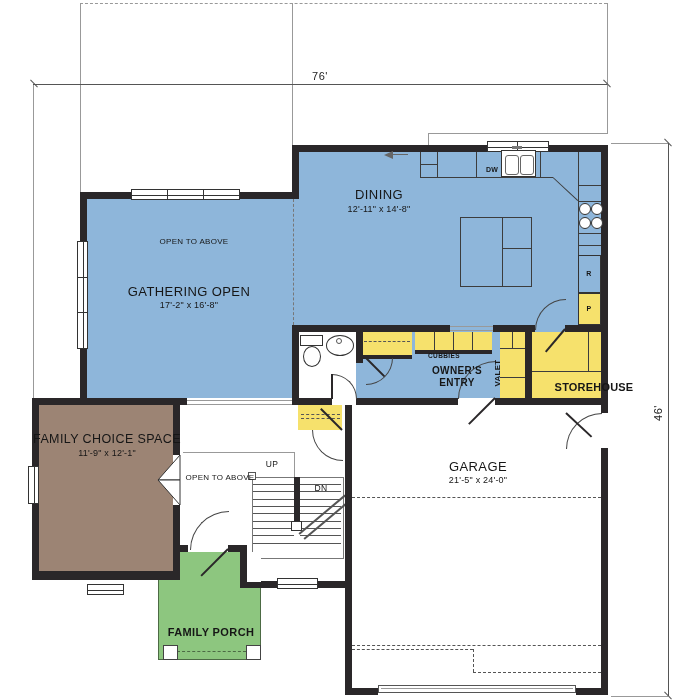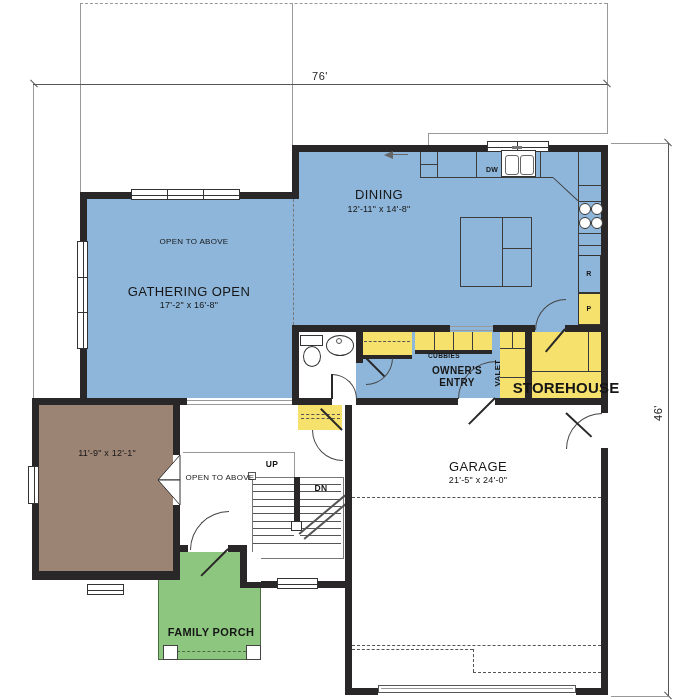--- a/index.html
+++ b/index.html
@@ -5,26 +5,26 @@
   html,body{margin:0;padding:0;background:#ffffff;}
   #plan{position:relative;width:700px;height:700px;background:#fff;overflow:hidden;
         font-family:"Liberation Sans",sans-serif;}
   .abs{position:absolute;}
   .lbl{position:absolute;color:#161616;white-space:nowrap;letter-spacing:.4px;
        transform:translate(-50%,-50%);text-align:center;font-weight:400;}
   .room-name{font-size:13px;}
   .room-dims{font-size:9px;letter-spacing:.2px;}
   .small-note{font-size:8px;letter-spacing:.3px;}
   .tiny{font-size:7px;font-weight:700;letter-spacing:.2px;}
-  .updn{font-size:8.5px;font-weight:700;}
+  .updn{font-size:8.5px;font-weight:400;}
   .dim-lab{font-size:11px;color:#222;font-weight:400;letter-spacing:.5px;}
   .rot{transform:translate(-50%,-50%) rotate(-90deg);}
   .wrap2{white-space:normal;width:58px;line-height:1.15;font-size:10px;font-weight:600;margin-left:12px;}
   .porch-lab{font-size:11px;font-weight:600;letter-spacing:.4px;}
-  .store-lab{font-size:15px;font-weight:600;letter-spacing:.2px;}
+  .store-lab{font-size:11px;font-weight:600;letter-spacing:.2px;margin-left:28px;}
   .cub-lab{font-size:6.5px;font-weight:700;}
   .valet-lab{font-size:8px;font-weight:600;letter-spacing:.3px;}
   .fcs-name{font-size:12.5px;}
 </style>
 </head>
 <body>
 
 <div id="plan">
   <div id="geom" class="abs" style="left:0;top:0;width:700px;height:700px;">
       <div class="abs" style="left: 87px; top: 199px; width: 212px; height: 199px; background: rgb(142, 182, 218);"></div>
@@ -212,20 +212,21 @@
   <span class="lbl dim-lab" style="left:320px;top:76px;">76'</span>
   <span class="lbl dim-lab rot" style="left:658px;top:413px;">46'</span>
 
   <span class="lbl room-name" style="left:189px;top:291px;">GATHERING OPEN</span>
   <span class="lbl room-dims" style="left:189px;top:305px;">17'-2" x 16'-8"</span>
   <span class="lbl small-note" style="left:194px;top:241px;">OPEN TO ABOVE</span>
 
   <span class="lbl room-name" style="left:379px;top:194px;">DINING</span>
   <span class="lbl room-dims" style="left:379px;top:209px;">12'-11" x 14'-8"</span>
 
+  <span class="lbl fcs-name" style="left:107px;top:439px;">FAMILY CHOICE SPACE</span>
   <span class="lbl room-dims" style="left:107px;top:453px;">11'-9" x 12'-1"</span>
 
   <span class="lbl room-name" style="left:478px;top:466px;text-align:center;">GARAGE</span>
   <span class="lbl room-dims" style="left:478px;top:480px;">21'-5" x 24'-0"</span>
 
   <span class="lbl porch-lab" style="left:211px;top:632px;">FAMILY PORCH</span>
 
   <span class="lbl wrap2" style="left:445px;top:376px;">OWNER'S ENTRY</span>
   <span class="lbl store-lab" style="left:566px;top:387px;">STOREHOUSE</span>
   <span class="lbl valet-lab rot" style="left:497px;top:373px;">VALET</span>

